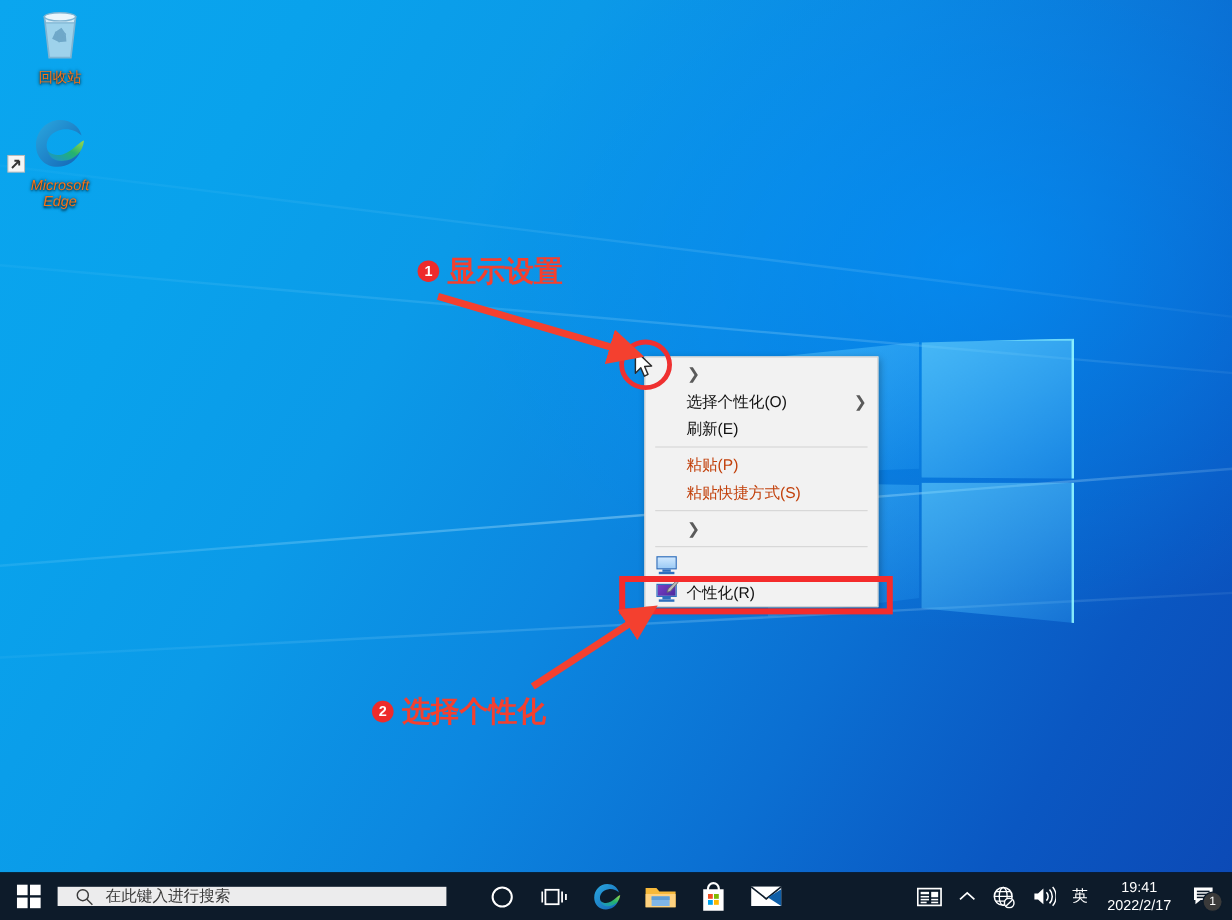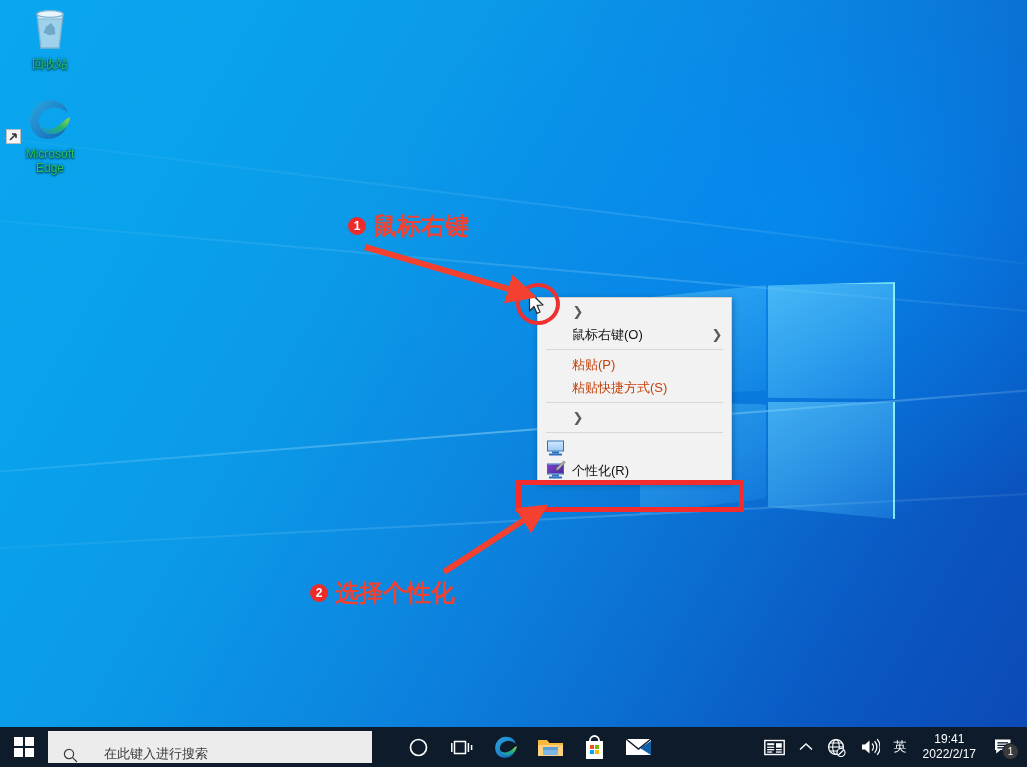--- a/index.html
+++ b/index.html
@@ -37,26 +37,26 @@
       border-right:2px solid rgba(150,250,255,.85);border-top:2px solid rgba(150,250,255,.7);}
   .pane-bl{left:0;top:120px;width:126px;height:112px;
       clip-path:polygon(0 0,100% 2%,100% 86%,0 100%);
       background:linear-gradient(150deg,rgba(90,200,255,.45),rgba(40,160,250,.18));}
   .pane-br{left:128px;top:120px;width:125px;height:120px;
       clip-path:polygon(0 0,100% 0,100% 96%,0 86%);
       background:linear-gradient(150deg,rgba(105,212,255,.58),rgba(50,170,250,.28));
       border-right:2px solid rgba(150,250,255,.85);border-bottom:2px solid rgba(150,250,255,.6);}
 
   
-  .dicon{position:absolute;width:84px;text-align:center;color:#22c55e;
+  .dicon{position:absolute;width:84px;text-align:center;color:#f97316;
          font-size:12px;line-height:14px;
          text-shadow:0 1px 2px rgba(0,0,0,.75),0 0 3px rgba(0,0,0,.6);}
   .dicon .glyph{height:48px;display:flex;align-items:center;justify-content:center;margin-bottom:4px;}
   #icon-recycle{left:8px;top:5px;}
-  #icon-edge{left:8px;top:95px;}
+  #icon-edge{left:8px;top:95px;font-style:italic;}
 
   
   #ctxmenu{position:absolute;left:537px;top:297px;width:193px;
       background:#f2f2f2;border:1px solid #d2d2d2;
       box-shadow:1px 2px 6px rgba(0,0,0,.30);
       font-size:13px;color:#111;padding:2px 0 0 0;}
   .mi{position:relative;height:23px;line-height:23px;display:flex;align-items:center;
       padding-left:34px;padding-right:8px;white-space:nowrap;cursor:default;}
   .mi .mlabel{flex:1;}
   .mi.disabled{color:#c2410c;}
@@ -93,22 +93,22 @@
   .badge{width:18px;height:18px;border-radius:50%;background:#ee2b2b;color:#fff;
      font-size:12px;font-weight:bold;display:flex;align-items:center;justify-content:center;
      font-family:"Liberation Sans",sans-serif;}
   #annot-1{left:348px;top:210px;}
   #annot-2{left:310px;top:577px;}
 
   
   #taskbar{position:absolute;left:0;bottom:0;width:1027px;height:40px;background:#0d1b2a;
      display:flex;align-items:center;}
   #start-btn{width:48px;height:40px;display:flex;align-items:center;justify-content:center;}
-  #search-box{width:324px;height:32px;background:#ececed;display:flex;align-items:flex-end;
-     gap:26px;padding-left:15px;box-sizing:border-box;color:#3a3a3a;font-size:13px;}
+  #search-box{width:324px;height:16px;background:#ececed;display:flex;align-items:center;
+     gap:10px;padding-left:15px;box-sizing:border-box;color:#3a3a3a;font-size:13px;}
   .tb-icon{width:44px;height:40px;display:flex;align-items:center;justify-content:center;}
   #tray{margin-left:auto;display:flex;align-items:center;height:40px;padding-right:4px;}
   .tray-item{display:flex;align-items:center;justify-content:center;height:40px;
      color:#fff;font-size:13px;padding:0 7px;}
   #clock{display:flex;flex-direction:column;align-items:center;justify-content:center;
      color:#fff;font-size:12px;line-height:15px;height:24px;padding:12px 9px;}
   #notif{width:38px;height:40px;display:flex;align-items:center;justify-content:center;position:relative;}
   .nbadge{position:absolute;right:4px;bottom:7px;width:15px;height:15px;border-radius:50%;
      background:#3a3a3a;color:#fff;font-size:10px;display:flex;align-items:center;justify-content:center;
      border:1px solid #0d1b2a;}
@@ -173,24 +173,27 @@
     </div>
   </div>
 
   <div id="ctxmenu">
 
     <div class="mi">
       <span class="arrow">❯</span>
     </div>
 
     <div class="mi">
-      <span class="mlabel">鼠标右键(O)</span>
+      <span class="mlabel">选择个性化(O)</span>
       <span class="arrow">❯</span>
     </div>
 
+    <div class="mi">
+      <span class="mlabel">刷新(E)</span>
+    </div>
 
     <div class="sep"></div>
 
     <div class="mi disabled">
       <span class="mlabel">粘贴(P)</span>
     </div>
 
     <div class="mi disabled">
       <span class="mlabel">粘贴快捷方式(S)</span>
     </div>
@@ -234,21 +237,21 @@
       <marker id="ah" markerWidth="5" markerHeight="5" refX="2.4" refY="2.5" orient="auto">
         <path d="M0,0 L5,2.5 L0,5 Z" fill="#f4402f"></path>
       </marker>
     </defs>
     <line x1="365" y1="247" x2="522" y2="293" stroke="#f4402f" stroke-width="6" marker-end="url(#ah)"></line>
     <line x1="444" y1="572" x2="535" y2="513" stroke="#f4402f" stroke-width="6" marker-end="url(#ah)"></line>
   </svg>
 
   <div class="annot" id="annot-1">
     <span class="badge">1</span>
-    <span>鼠标右键</span>
+    <span>显示设置</span>
   </div>
   <div class="annot" id="annot-2">
     <span class="badge">2</span>
     <span>选择个性化</span>
   </div>
 
   <div id="taskbar">
 
     <div id="start-btn">
       <svg width="20" height="20" viewBox="0 0 20 20">

